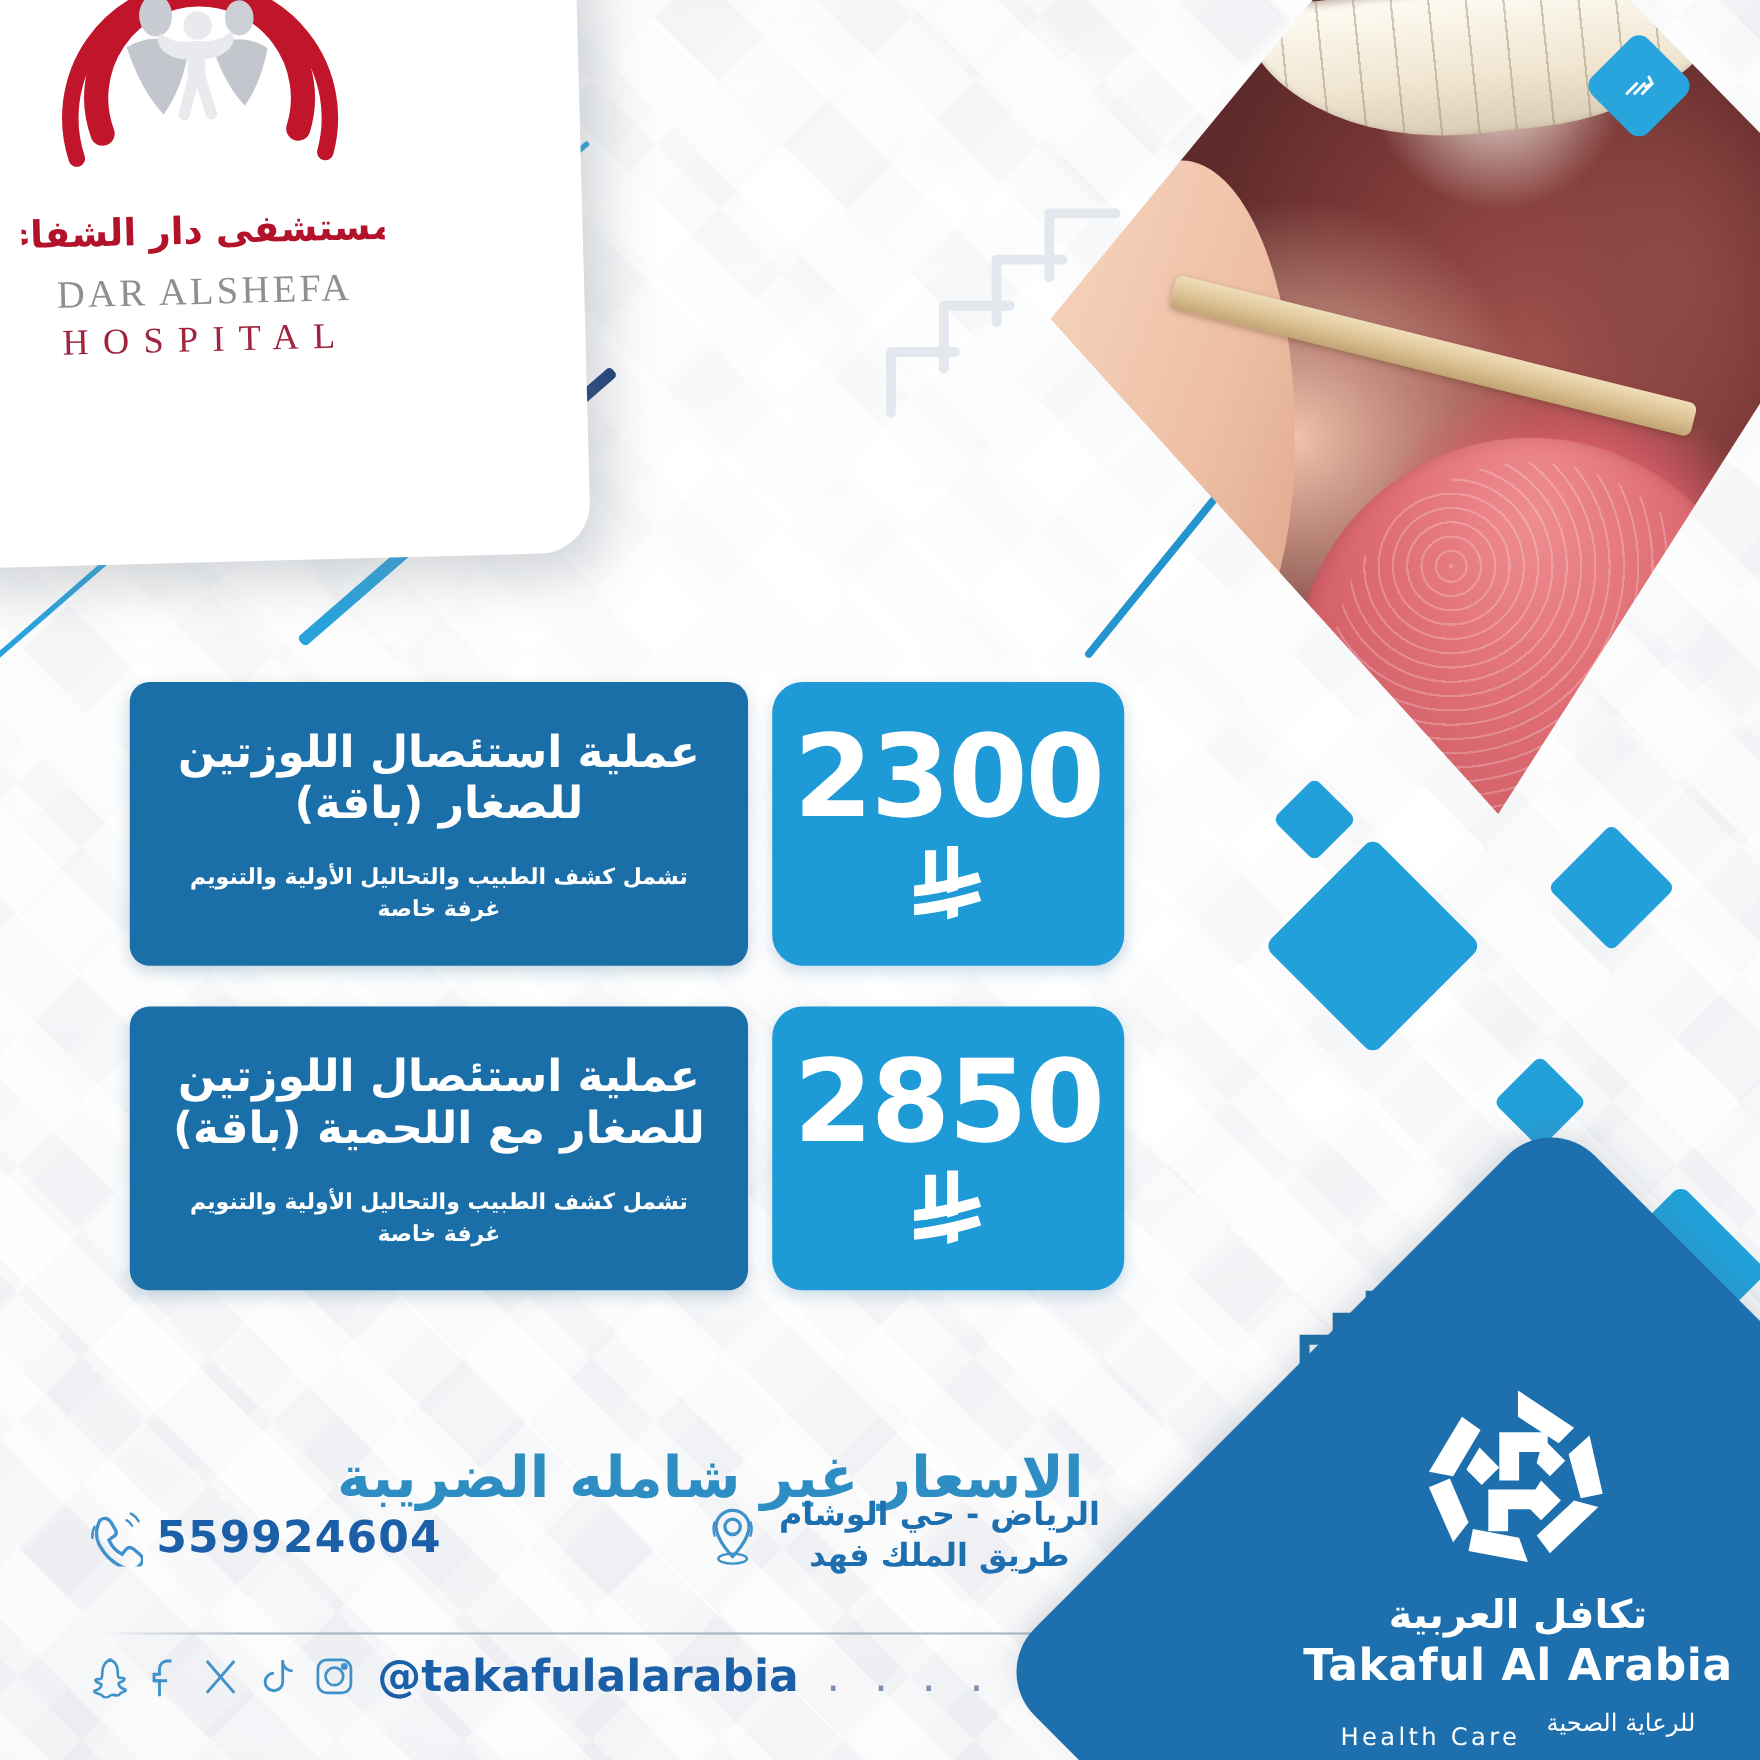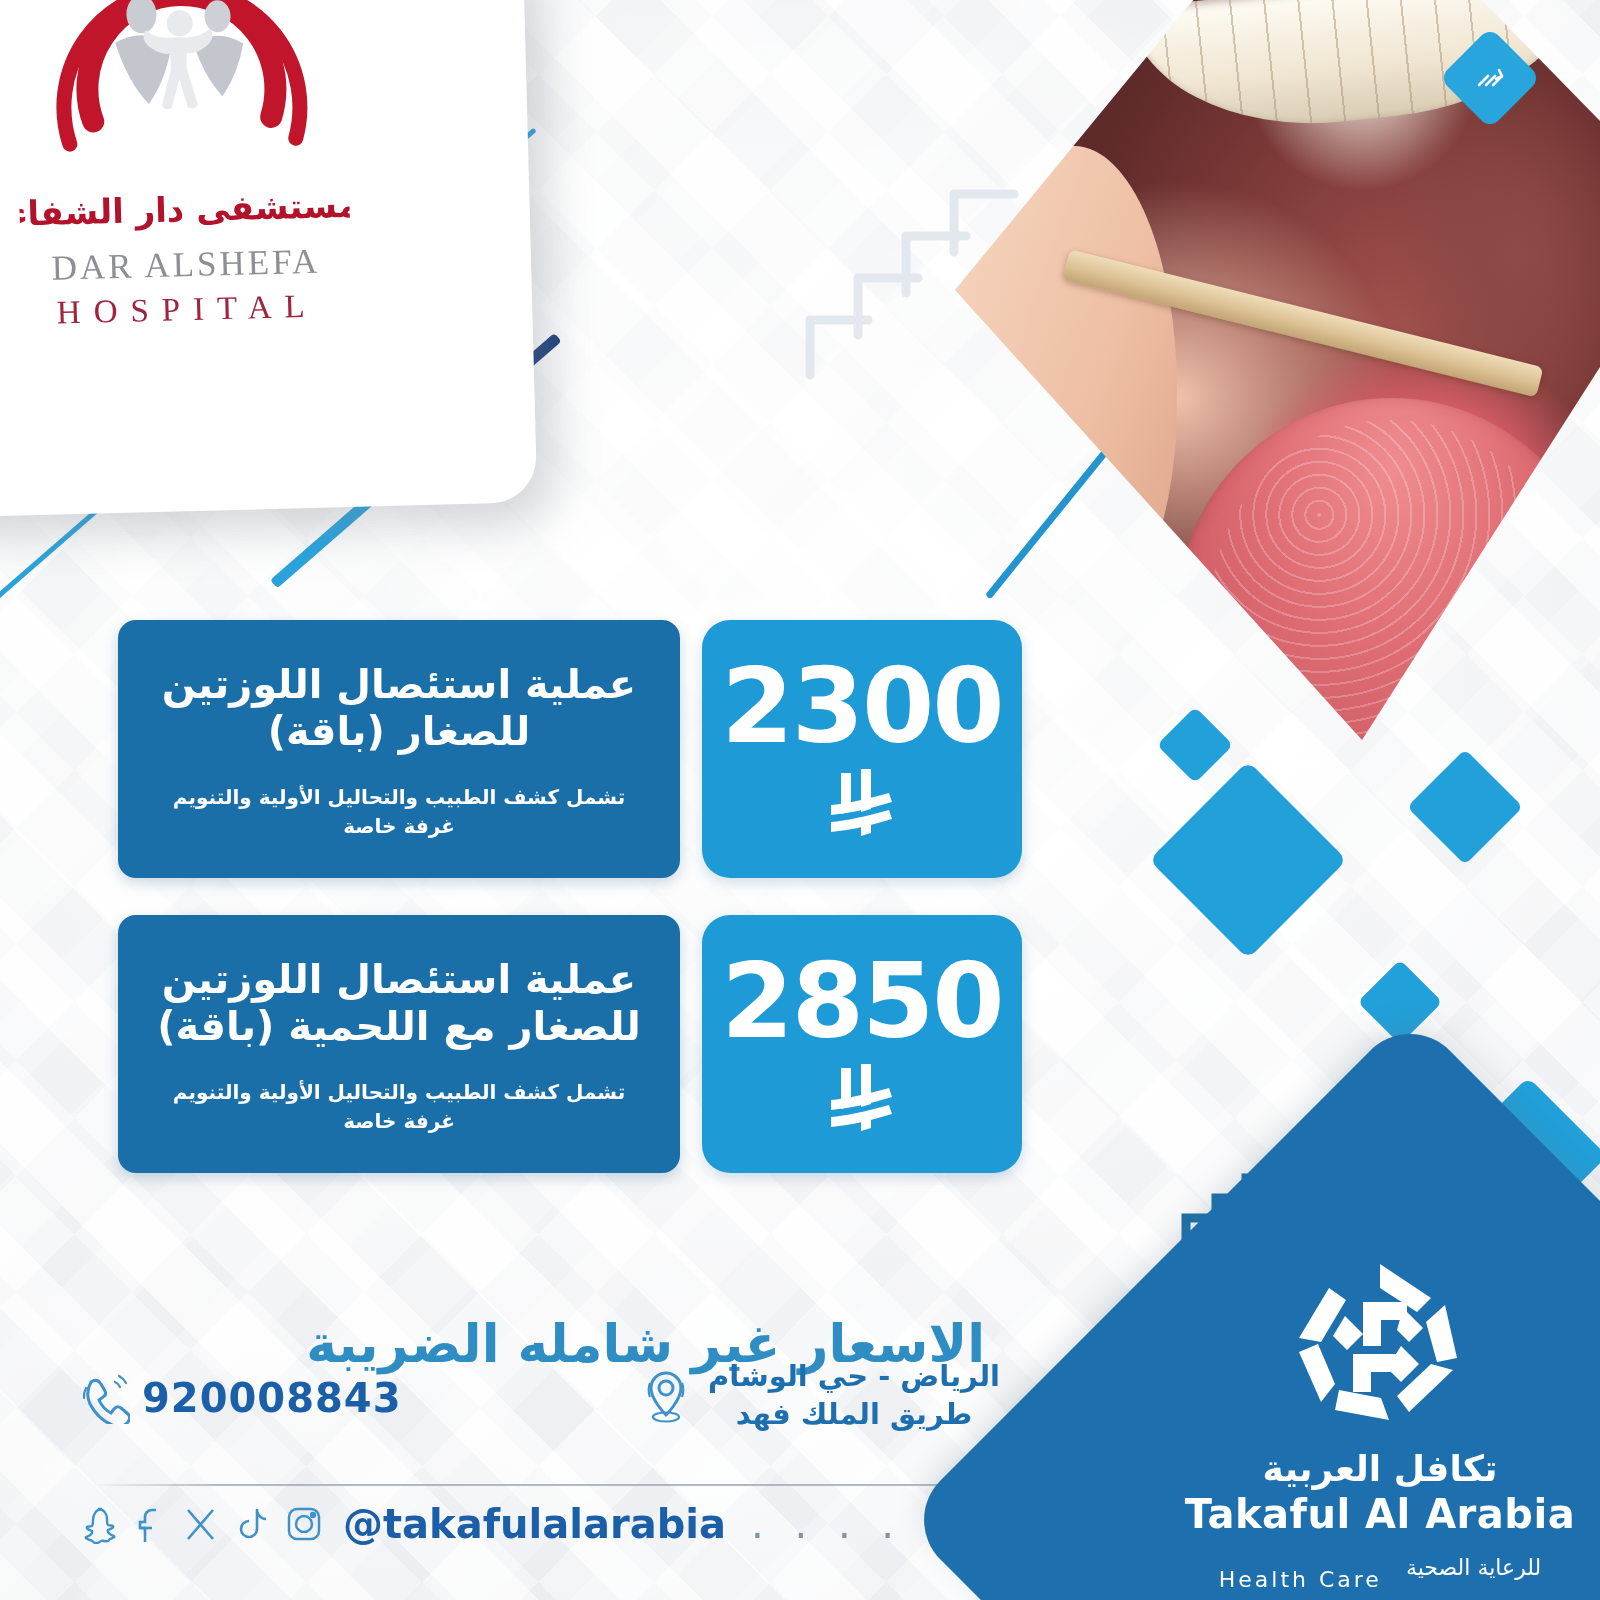--- a/index.html
+++ b/index.html
@@ -347,21 +347,21 @@
     </svg>
   </div>
 
   <div class="phone1">
     <svg width="52" height="52" viewBox="0 0 52 52" fill="none" stroke="#3f92c9" stroke-width="3" stroke-linecap="round">
       <path d="M13 10 q6 -4 10 2 l4 7 q2 4 -2 6 l-4 3 q4 9 12 13 l3 -4 q3 -4 7 -1 l6 5 q5 4 1 9 q-6 7 -16 3 q-14 -6 -22 -21 q-5 -11 1 -22 z"></path>
       <path d="M8 16 a18 18 0 0 0 -2 10" stroke-width="2.2"></path>
       <path d="M41 4 a16 16 0 0 1 7 7" stroke-width="2.2"></path>
       <path d="M37 10 a10 10 0 0 1 5 5" stroke-width="2.2"></path>
     </svg>
-    <div class="num">920008843</div>
+    <div class="num">559924604</div>
   </div>
 
   <div class="divider"></div>
 
   <div class="social">
     <svg width="40" height="40" viewBox="0 0 40 40" fill="none" stroke="#3f92c9" stroke-width="2.4">
       <path d="M20 5 c6 0 9 5 9 10 c0 3 0 5 1 6 c2 1 4 0 5 1 c1 2 -3 3 -5 4 c-1 2 2 5 6 6 c1 1 -1 2 -4 3 c-1 0 -1 2 -2 2 c-2 1 -5 -1 -7 0 c-2 1 -3 3 -6 2 c-2 -1 -3 -3 -5 -3 c-3 -1 -5 -2 -4 -3 c4 -1 7 -4 6 -6 c-2 -1 -6 -2 -5 -4 c1 -1 3 0 5 -1 c1 -1 1 -3 1 -6 c0 -5 3 -11 9 -11 z"></path>
     </svg>
     <svg width="38" height="40" viewBox="0 0 38 40" fill="none" stroke="#3f92c9" stroke-width="2.6">
       <path d="M25 6 h-4 c-4 0 -7 3 -7 7 v5 h-5 v6 h5 v14"></path>

